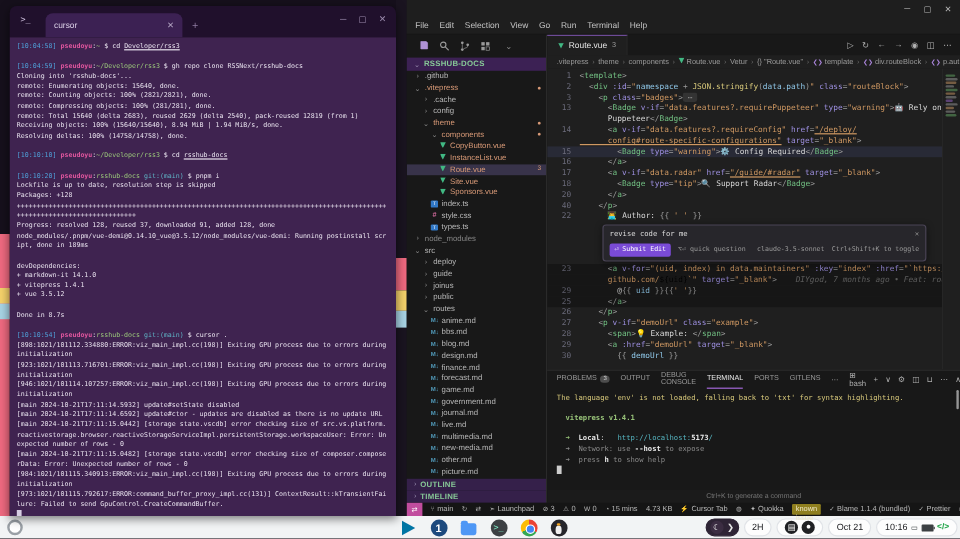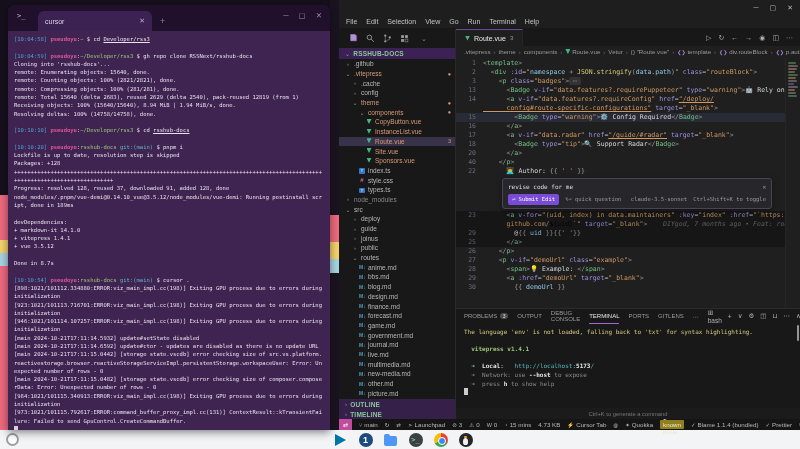--- a/index.html
+++ b/index.html
@@ -156,20 +156,42 @@
         <div class="app">
           <span class="ic-term">&gt;_</span>
         </div>
         <div class="app">
           <span class="ic-chrome"></span>
         </div>
         <div class="app">
           <span class="ic-penguin"></span>
         </div>
       </div>
+    <div class="shelf-right">
+      <div class="pill" style="background:#2e2435;border-color:#2e2435;padding:0 3px;">
+        <span class="dk-circle">☾</span>
+        <span style="color:#e8e8e8;font-size:7px;">❯</span>
+      </div>
+      <div class="pill">
+          <span>2H</span>
+        </div>
+      <div class="pill">
+        <span class="dk-circle2">▤</span>
+        <span class="dk-circle2">●</span>
+      </div>
+      <div class="pill">
+          <span>Oct 21</span>
+        </div>
+      <div class="pill">
+        <span>10:16</span>
+        <span style="font-size:6px;color:#3c4043;">▭</span>
+        <span class="batt"></span>
+        <span class="gcode">&lt;/&gt;</span>
+      </div>
+    </div>
   </div>
 
   <div class="twin">
     <div class="ttitle">
       <span class="tappicon">&gt;_</span>
       <div class="ttab">
         <span class="tx">cursor</span>
         <span class="cl">✕</span>
       </div>
       <span class="tnew">+</span>
@@ -457,20 +479,21 @@
             <span><span class="cicon">❮❯</span><span> div.routeBlock</span></span>
             <span class="sep">›</span>
             <span><span class="cicon">❮❯</span><span> p.author</span></span>
           </div>
         <div class="codewrap">
           <div class="coderows" id="code-rows">
               <div class="crow"><span class="lnum">1</span><span class="ctext"><span class="k-pu">&lt;</span><span class="k-tg">template</span><span class="k-pu">&gt;</span></span></div>
               <div class="crow"><span class="lnum">2</span><span class="ctext"><span class="k-tx">  </span><span class="k-pu">&lt;</span><span class="k-tg">div</span><span class="k-tx"> </span><span class="k-at">:id</span><span class="k-pu">=</span><span class="k-st">"</span><span class="k-ib">namespace</span><span class="k-pu"> + </span><span class="k-yl">JSON.stringify</span><span class="k-pu">(</span><span class="k-ib">data.path</span><span class="k-pu">)</span><span class="k-st">"</span><span class="k-tx"> </span><span class="k-at">class</span><span class="k-pu">=</span><span class="k-st">"routeBlock"</span><span class="k-pu">&gt;</span></span></div>
               <div class="crow"><span class="lnum">3</span><span class="ctext"><span class="k-tx">    </span><span class="k-pu">&lt;</span><span class="k-tg">p</span><span class="k-tx"> </span><span class="k-at">class</span><span class="k-pu">=</span><span class="k-st">"badges"</span><span class="k-pu">&gt;</span><span class="k-fo"> ⋯ </span></span></div>
               <div class="crow"><span class="lnum">13</span><span class="ctext"><span class="k-tx">      </span><span class="k-pu">&lt;</span><span class="k-tg">Badge</span><span class="k-tx"> </span><span class="k-at">v-if</span><span class="k-pu">=</span><span class="k-st">"data.features?.requirePuppeteer"</span><span class="k-tx"> </span><span class="k-at">type</span><span class="k-pu">=</span><span class="k-st">"warning"</span><span class="k-pu">&gt;</span><span class="k-tx">🤖 Rely on</span></span></div>
+              <div class="crow"><span class="lnum"></span><span class="ctext"><span class="k-tx">      Puppeteer</span><span class="k-pu">&lt;/</span><span class="k-tg">Badge</span><span class="k-pu">&gt;</span></span></div>
               <div class="crow"><span class="lnum">14</span><span class="ctext"><span class="k-tx">      </span><span class="k-pu">&lt;</span><span class="k-tg">a</span><span class="k-tx"> </span><span class="k-at">v-if</span><span class="k-pu">=</span><span class="k-st">"data.features?.requireConfig"</span><span class="k-tx"> </span><span class="k-at">href</span><span class="k-pu">=</span><span class="k-su">"/deploy/</span></span></div>
               <div class="crow"><span class="lnum"></span><span class="ctext"><span class="k-su">      config#route-specific-configurations"</span><span class="k-tx"> </span><span class="k-at">target</span><span class="k-pu">=</span><span class="k-st">"_blank"</span><span class="k-pu">&gt;</span></span></div>
               <div class="crow cur"><span class="lnum">15</span><span class="ctext"><span class="k-tx">        </span><span class="k-pu">&lt;</span><span class="k-tg">Badge</span><span class="k-tx"> </span><span class="k-at">type</span><span class="k-pu">=</span><span class="k-st">"warning"</span><span class="k-pu">&gt;</span><span class="k-tx">⚙️ Config Required</span><span class="k-pu">&lt;/</span><span class="k-tg">Badge</span><span class="k-pu">&gt;</span></span></div>
               <div class="crow"><span class="lnum">16</span><span class="ctext"><span class="k-tx">      </span><span class="k-pu">&lt;/</span><span class="k-tg">a</span><span class="k-pu">&gt;</span></span></div>
               <div class="crow"><span class="lnum">17</span><span class="ctext"><span class="k-tx">      </span><span class="k-pu">&lt;</span><span class="k-tg">a</span><span class="k-tx"> </span><span class="k-at">v-if</span><span class="k-pu">=</span><span class="k-st">"data.radar"</span><span class="k-tx"> </span><span class="k-at">href</span><span class="k-pu">=</span><span class="k-su">"/guide/#radar"</span><span class="k-tx"> </span><span class="k-at">target</span><span class="k-pu">=</span><span class="k-st">"_blank"</span><span class="k-pu">&gt;</span></span></div>
               <div class="crow"><span class="lnum">18</span><span class="ctext"><span class="k-tx">        </span><span class="k-pu">&lt;</span><span class="k-tg">Badge</span><span class="k-tx"> </span><span class="k-at">type</span><span class="k-pu">=</span><span class="k-st">"tip"</span><span class="k-pu">&gt;</span><span class="k-tx">🔍 Support Radar</span><span class="k-pu">&lt;/</span><span class="k-tg">Badge</span><span class="k-pu">&gt;</span></span></div>
               <div class="crow"><span class="lnum">20</span><span class="ctext"><span class="k-tx">      </span><span class="k-pu">&lt;/</span><span class="k-tg">a</span><span class="k-pu">&gt;</span></span></div>
               <div class="crow"><span class="lnum">40</span><span class="ctext"><span class="k-tx">    </span><span class="k-pu">&lt;/</span><span class="k-tg">p</span><span class="k-pu">&gt;</span></span></div>
               <div class="crow"><span class="lnum">22</span><span class="ctext"><span class="k-tx">      👨‍💻 Author: </span><span class="k-pu">{{ </span><span class="k-st">' '</span><span class="k-pu"> }}</span></span></div>
               <div class="widget">

